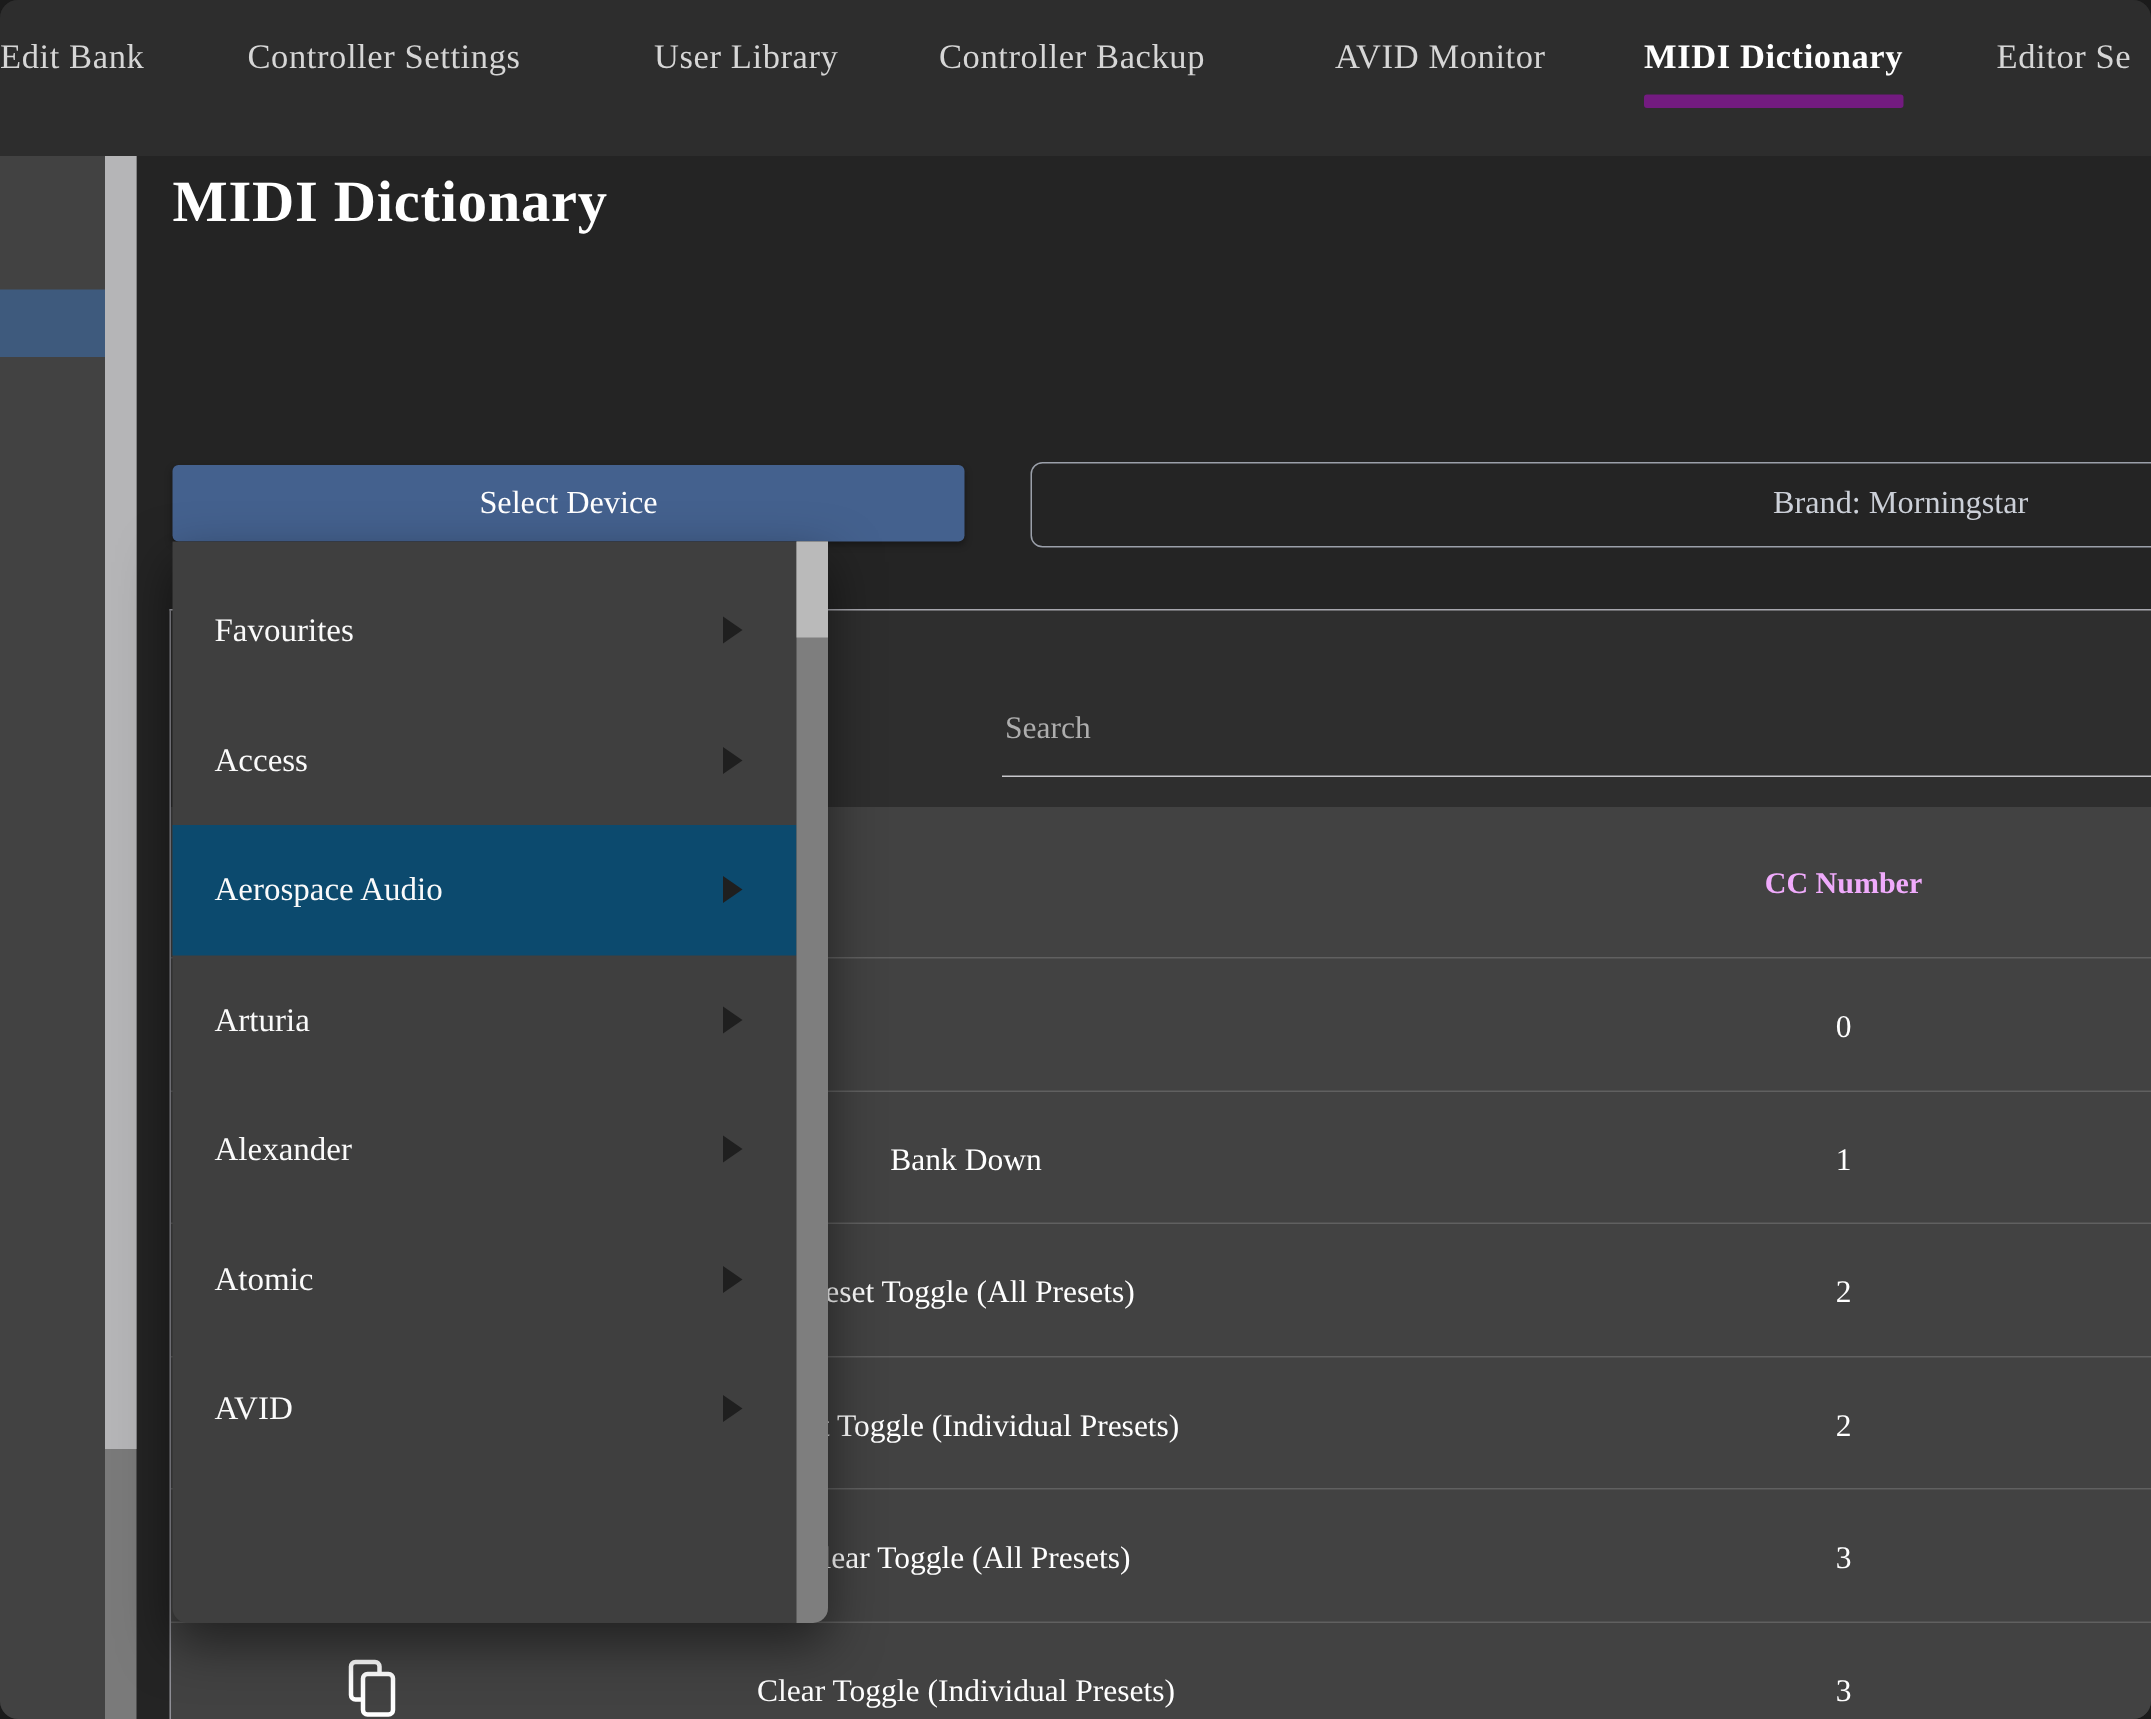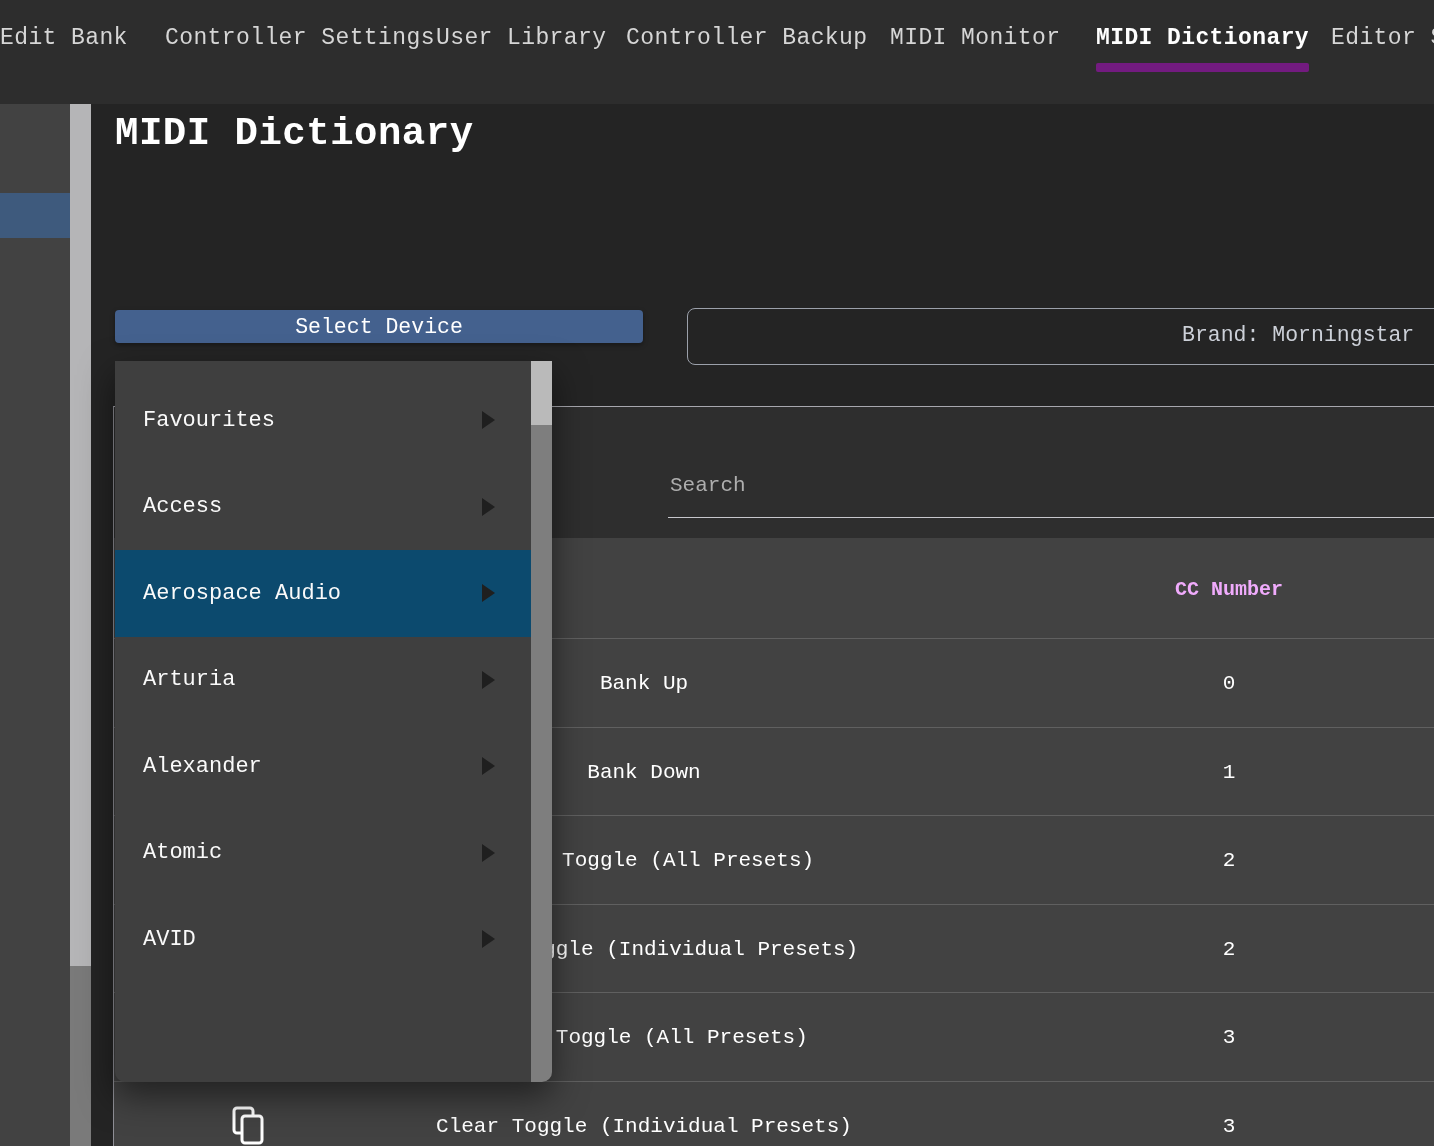--- a/index.html
+++ b/index.html
@@ -1,19 +1,20 @@
 <!DOCTYPE html>
 <html><head>
 <meta charset="utf-8">
 <style>
   html,body{margin:0;padding:0;background:#1b1b1b;}
   .screen{
     position:relative;width:1434px;height:1146px;overflow:hidden;
     background:#242424;
-    font-family:Liberation Mono, monospace;
+    font-family:Liberation Serif, serif;
+    border-radius:12px;
     -webkit-font-smoothing:antialiased;
   }
   
   .topnav{position:absolute;left:0;top:0;width:100%;height:104px;background:#2d2d2d;z-index:5;}
   .nav-item{position:absolute;top:24px;font-size:23px;letter-spacing:.4px;color:#d6d6d6;
     white-space:nowrap;cursor:pointer;line-height:28px;}
   .nav-item:nth-child(1){left:0px;}
   .nav-item:nth-child(2){left:165px;}
   .nav-item:nth-child(3){left:436px;}
   .nav-item:nth-child(4){left:626px;}
@@ -37,21 +38,21 @@
   .search-input::placeholder{color:#aeaeae;opacity:1;}
   .table-band{position:absolute;left:0;top:131px;right:0;bottom:0;background:#424242;}
   .thead{position:relative;height:100px;}
   .cell-action{position:absolute;left:130px;width:800px;text-align:center;color:#ffffff;font-size:21px;}
   .cell-cc{position:absolute;left:915px;width:400px;text-align:center;color:#ffffff;font-size:21px;}
   .thead .cell-cc{top:40px;font-weight:bold;font-size:20px;color:#f0abfc;}
   .trow{position:relative;height:87.5px;border-top:1px solid rgba(255,255,255,0.16);}
   .trow .cell-action,.trow .cell-cc{top:33px;}
   .copy-icon{position:absolute;left:117px;top:23px;width:34px;height:41px;cursor:pointer;}
   
-  .select-device-btn{position:absolute;left:115px;top:310px;width:528px;height:33px;
+  .select-device-btn{position:absolute;left:115px;top:310px;width:528px;height:51px;
     background:#44618e;border:none;border-radius:4px;color:#ffffff;font-size:21.5px;
     font-family:inherit;cursor:pointer;z-index:2;box-shadow:0 2px 5px rgba(0,0,0,.35);}
   .brand-box{position:absolute;left:687px;top:308px;width:793px;height:55px;
     border:1px solid #9ba0aa;border-radius:8px;z-index:2;cursor:pointer;}
   .brand-box span{position:absolute;left:494px;top:14px;font-size:21.5px;color:#ccd0d8;white-space:nowrap;}
   
   .menu{position:absolute;left:115px;top:361px;width:437px;height:721px;background:#3f3f3f;
     border-radius:0 0 10px 10px;z-index:3;box-shadow:0 14px 34px rgba(0,0,0,.5);}
   .menu-items{position:absolute;left:0;top:16px;width:416px;}
   .menu-item{height:86.5px;display:flex;align-items:center;justify-content:space-between;
@@ -77,21 +78,21 @@
 </head>
 <body>
 
 <div class="screen">
 
   <header class="topnav">
     <div class="nav-item">Edit Bank</div>
     <div class="nav-item">Controller Settings</div>
     <div class="nav-item">User Library</div>
     <div class="nav-item">Controller Backup</div>
-    <div class="nav-item">MIDI Monitor</div>
+    <div class="nav-item">AVID Monitor</div>
     <div class="nav-item active">
       <span>MIDI Dictionary</span>
       <span class="underline"></span>
     </div>
     <div class="nav-item">Editor Se</div>
   </header>
 
   <aside class="sidebar">
     <div class="sidebar-active"></div>
   </aside>
@@ -107,21 +108,20 @@
       <div class="thead">
         <div class="cell-cc">CC Number</div>
       </div>
       <div class="trow">
         <span class="copy-icon">
           <svg width="34" height="41" viewBox="0 0 34 41">
               <rect x="3" y="3" width="19" height="25" rx="3" fill="none" stroke="#ffffff" stroke-width="3"></rect>
               <rect x="11" y="11" width="20" height="27" rx="3" fill="#424242" stroke="#ffffff" stroke-width="3"></rect>
             </svg>
         </span>
-        <div class="cell-action">Bank Up</div>
         <div class="cell-cc">0</div>
       </div>
       <div class="trow">
         <span class="copy-icon">
           <svg width="34" height="41" viewBox="0 0 34 41">
               <rect x="3" y="3" width="19" height="25" rx="3" fill="none" stroke="#ffffff" stroke-width="3"></rect>
               <rect x="11" y="11" width="20" height="27" rx="3" fill="#424242" stroke="#ffffff" stroke-width="3"></rect>
             </svg>
         </span>
         <div class="cell-action">Bank Down</div>

